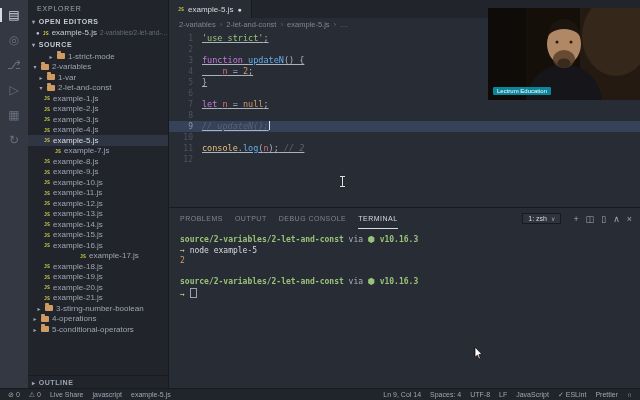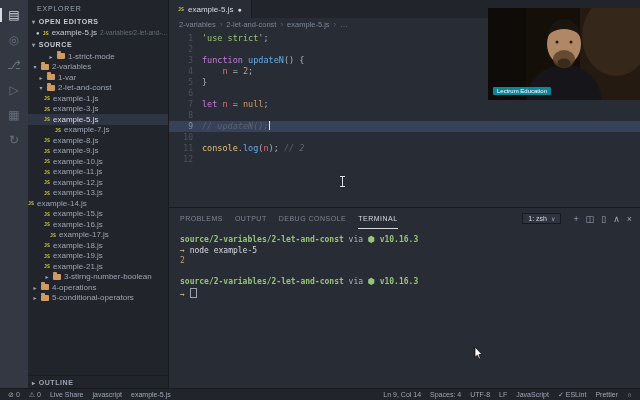--- a/index.html
+++ b/index.html
@@ -48,21 +48,21 @@
   .crumbs{flex:none;height:13px;display:flex;align-items:center;gap:4px;font-size:7.5px;
     color:#7d8695;padding-left:10px;}
   .bc-item{cursor:pointer;}
   .bc-sep{font-size:8px;color:#5c6370;}
   .editor{flex:1;position:relative;overflow:hidden;font-family:"DejaVu Sans Mono",monospace;
     font-size:8.5px;padding-top:2px;}
   .cl{display:flex;height:11px;line-height:11px;}
   .cl.hl{background:#36425a;}
   .ln{flex:none;width:24px;text-align:right;padding-right:9px;color:#4b5363;font-size:8px;}
   .ln.act{color:#8b93a1;}
-  .ct{white-space:pre;color:#abb2bf;}
+  .ct{white-space:pre;color:#abb2bf;text-decoration:underline;}
   .tk-str{color:#98c379;} .tk-kw{color:#c678dd;} .tk-fn{color:#61afef;}
   .tk-var{color:#e06c75;} .tk-num{color:#d19a66;} .tk-pun{color:#abb2bf;}
   .tk-cmt{color:#5c6370;font-style:italic;} .tk-obj{color:#e5c07b;}
   .caret{display:inline-block;width:1px;height:9px;background:#e0e2e6;vertical-align:-1px;}
 
   
   .panel{flex:none;height:180px;border-top:1px solid #181a1f;display:flex;flex-direction:column;background:#282c34;}
   .phead{flex:none;height:21px;display:flex;align-items:center;gap:12px;padding:0 8px 0 11px;}
   .ptab{font-size:7px;letter-spacing:.5px;color:#7d8695;line-height:19px;cursor:pointer;
     border-bottom:1px solid transparent;}
@@ -151,22 +151,30 @@
           <span class="chev">▾</span>
           <span class="fold"></span>
           <span>2-let-and-const</span>
         </div>
         <div class="trow" style="padding-left: 16px;">
           <span class="js-ic"></span>
           <span>example-1.js</span>
         </div>
         <div class="trow" style="padding-left: 16px;">
           <span class="js-ic"></span>
+          <span>example-2.js</span>
+        </div>
+        <div class="trow" style="padding-left: 16px;">
+          <span class="js-ic"></span>
           <span>example-3.js</span>
         </div>
+        <div class="trow" style="padding-left: 16px;">
+          <span class="js-ic"></span>
+          <span>example-4.js</span>
+        </div>
         <div class="trow sel" style="padding-left: 16px;">
           <span class="js-ic"></span>
           <span>example-5.js</span>
         </div>
         <div class="trow" style="padding-left: 27px;">
           <span class="js-ic"></span>
           <span>example-7.js</span>
         </div>
         <div class="trow" style="padding-left: 16px;">
           <span class="js-ic"></span>
@@ -185,49 +193,53 @@
           <span>example-11.js</span>
         </div>
         <div class="trow" style="padding-left: 16px;">
           <span class="js-ic"></span>
           <span>example-12.js</span>
         </div>
         <div class="trow" style="padding-left: 16px;">
           <span class="js-ic"></span>
           <span>example-13.js</span>
         </div>
-        <div class="trow" style="">
+        <div class="trow" style="padding-left: 16px;">
           <span class="js-ic"></span>
           <span>example-14.js</span>
         </div>
         <div class="trow" style="padding-left: 16px;">
           <span class="js-ic"></span>
           <span>example-15.js</span>
         </div>
         <div class="trow" style="padding-left: 16px;">
           <span class="js-ic"></span>
           <span>example-16.js</span>
         </div>
-        <div class="trow" style="padding-left: 22px;">
+        <div class="trow" style="padding-left: 16px; margin-left: 36px;">
           <span class="js-ic"></span>
           <span>example-17.js</span>
         </div>
         <div class="trow" style="padding-left: 16px;">
           <span class="js-ic"></span>
           <span>example-18.js</span>
         </div>
         <div class="trow" style="padding-left: 16px;">
           <span class="js-ic"></span>
           <span>example-19.js</span>
         </div>
         <div class="trow" style="padding-left: 16px;">
           <span class="js-ic"></span>
+          <span>example-20.js</span>
+        </div>
+        <div class="trow" style="padding-left: 16px;">
+          <span class="js-ic"></span>
           <span>example-21.js</span>
         </div>
-        <div class="trow" style="padding-left: 16px;">
+        <div class="trow" style="padding-left: 8px;">
           <span class="chev">▸</span>
           <span class="fold"></span>
           <span>3-stirng-number-boolean</span>
         </div>
         <div class="trow" style="padding-left: 4px;">
           <span class="chev">▸</span>
           <span class="fold"></span>
           <span>4-operations</span>
         </div>
         <div class="trow" style="padding-left: 4px;">

